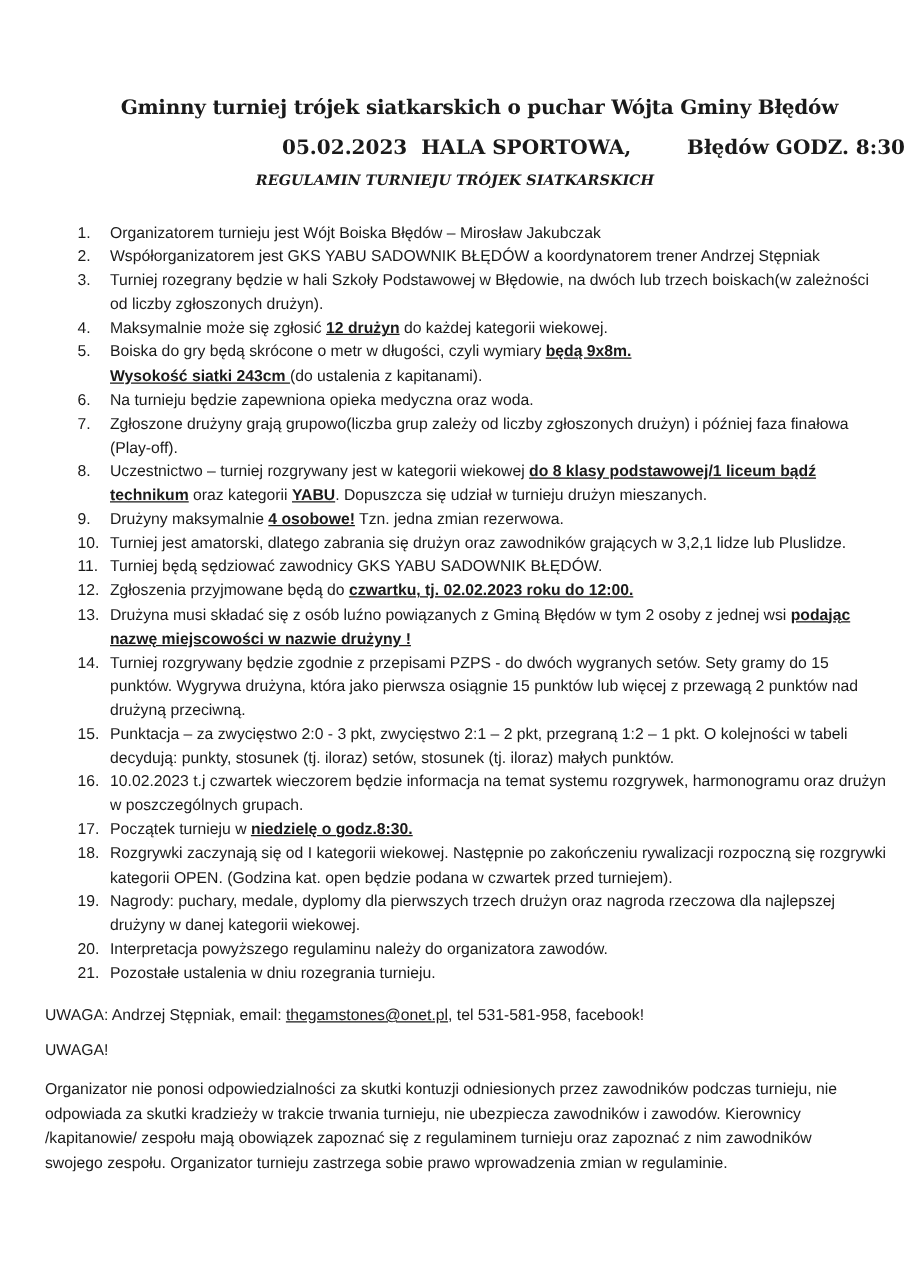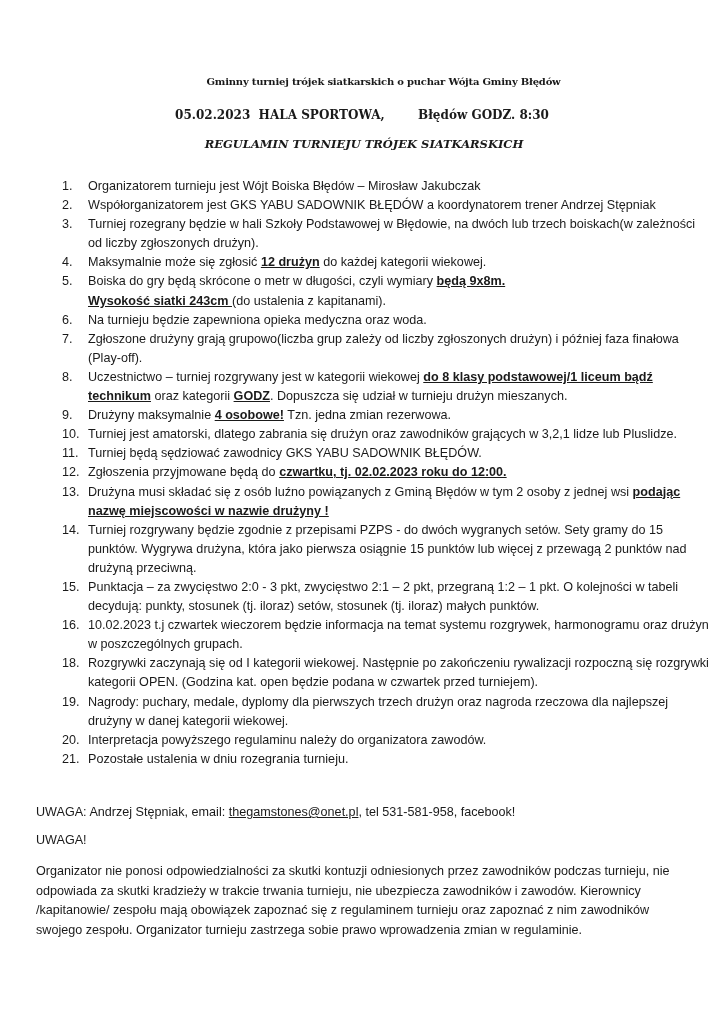--- a/index.html
+++ b/index.html
@@ -1,24 +1,24 @@
 <!DOCTYPE html>
 <html><head>
 <meta charset="utf-8">
 <style>
   html, body { margin: 0; padding: 0; background: #ffffff; }
   body { width: 724px; height: 1024px; position: relative; overflow: hidden; color: #1a1a1a; }
   .page { position: absolute; left: 0; top: 0; width: 724px; height: 1024px; }
   .title {
     position: absolute; left: 0; right: 0; top: 76px; text-align: center;
-    font-family: "DejaVu Serif", serif; font-weight: bold; font-size: 10px; letter-spacing: -0.2px; padding-left: 43px;
+    font-family: "DejaVu Serif", serif; font-weight: bold; font-size: 16px; letter-spacing: -0.2px; padding-left: 43px;
   }
   .dateline {
-    position: absolute; left: 0; right: 0; top: 108px; text-align: center;
-    font-family: "DejaVu Serif", serif; font-weight: bold; font-size: 12px; white-space: pre;
+    position: absolute; left: 0; right: 0; top: 108px; text-align: right;
+    font-family: "DejaVu Serif", serif; font-weight: bold; font-size: 16px; white-space: pre;
   }
   .subtitle {
     position: absolute; left: 4px; right: 0; top: 137px; text-align: center;
     font-family: "DejaVu Serif", serif; font-weight: bold; font-style: italic; font-size: 11.5px;
   }
   .rules {
     position: absolute; left: 62px; top: 177px; width: 650px; margin: 0; padding: 0; list-style: none;
     font-family: "Liberation Sans", sans-serif; font-size: 12.6px; line-height: 19.1px;
   }
   .rule { position: relative; padding-left: 26px; margin: 0; }
@@ -67,21 +67,21 @@
       <li class="rule">
         <span class="num">6.</span>
         <span class="txt"><span>Na turnieju będzie zapewniona opieka medyczna oraz woda.</span></span>
       </li>
       <li class="rule">
         <span class="num">7.</span>
         <span class="txt"><span>Zgłoszone drużyny grają grupowo(liczba grup zależy od liczby zgłoszonych drużyn) i później faza finałowa (Play-off).</span></span>
       </li>
       <li class="rule">
         <span class="num">8.</span>
-        <span class="txt"><span>Uczestnictwo – turniej rozgrywany jest w kategorii wiekowej </span><span class="b u">do 8 klasy podstawowej/1 liceum bądź technikum</span><span> oraz kategorii </span><span class="b u">GODZ</span><span>. Dopuszcza się udział w turnieju drużyn mieszanych.</span></span>
+        <span class="txt"><span>Uczestnictwo – turniej rozgrywany jest w kategorii wiekowej </span><span class="b u">do 8 klasy podstawowej/1 liceum bądź technikum</span><span> oraz kategorii </span><span class="b u">YABU</span><span>. Dopuszcza się udział w turnieju drużyn mieszanych.</span></span>
       </li>
       <li class="rule">
         <span class="num">9.</span>
         <span class="txt"><span>Drużyny maksymalnie </span><span class="b u">4 osobowe!</span><span> Tzn. jedna zmian rezerwowa.</span></span>
       </li>
       <li class="rule">
         <span class="num">10.</span>
         <span class="txt"><span>Turniej jest amatorski, dlatego zabrania się drużyn oraz zawodników grających w  3,2,1 lidze lub Pluslidze.</span></span>
       </li>
       <li class="rule">
@@ -102,20 +102,24 @@
       </li>
       <li class="rule">
         <span class="num">15.</span>
         <span class="txt"><span> Punktacja – za zwycięstwo 2:0 - 3 pkt, zwycięstwo 2:1 – 2 pkt, przegraną 1:2 – 1 pkt.  O kolejności w tabeli decydują: punkty, stosunek (tj. iloraz) setów, stosunek (tj. iloraz) małych punktów.</span></span>
       </li>
       <li class="rule">
         <span class="num">16.</span>
         <span class="txt"><span>10.02.2023 t.j czwartek wieczorem będzie informacja na temat systemu rozgrywek, harmonogramu oraz drużyn w poszczególnych grupach.</span></span>
       </li>
       <li class="rule">
+        <span class="num">17.</span>
+        <span class="txt"><span>Początek turnieju w </span><span class="b u">niedzielę o godz.8:30.</span></span>
+      </li>
+      <li class="rule">
         <span class="num">18.</span>
         <span class="txt"><span>Rozgrywki zaczynają się od I kategorii wiekowej. Następnie po zakończeniu rywalizacji rozpoczną się rozgrywki kategorii OPEN. (Godzina kat. open będzie podana w czwartek przed turniejem).</span></span>
       </li>
       <li class="rule">
         <span class="num">19.</span>
         <span class="txt"><span>Nagrody:  puchary, medale, dyplomy dla pierwszych trzech drużyn oraz nagroda rzeczowa dla najlepszej drużyny w danej kategorii wiekowej.</span></span>
       </li>
       <li class="rule">
         <span class="num">20.</span>
         <span class="txt"><span>Interpretacja powyższego regulaminu należy do organizatora zawodów.</span></span>

